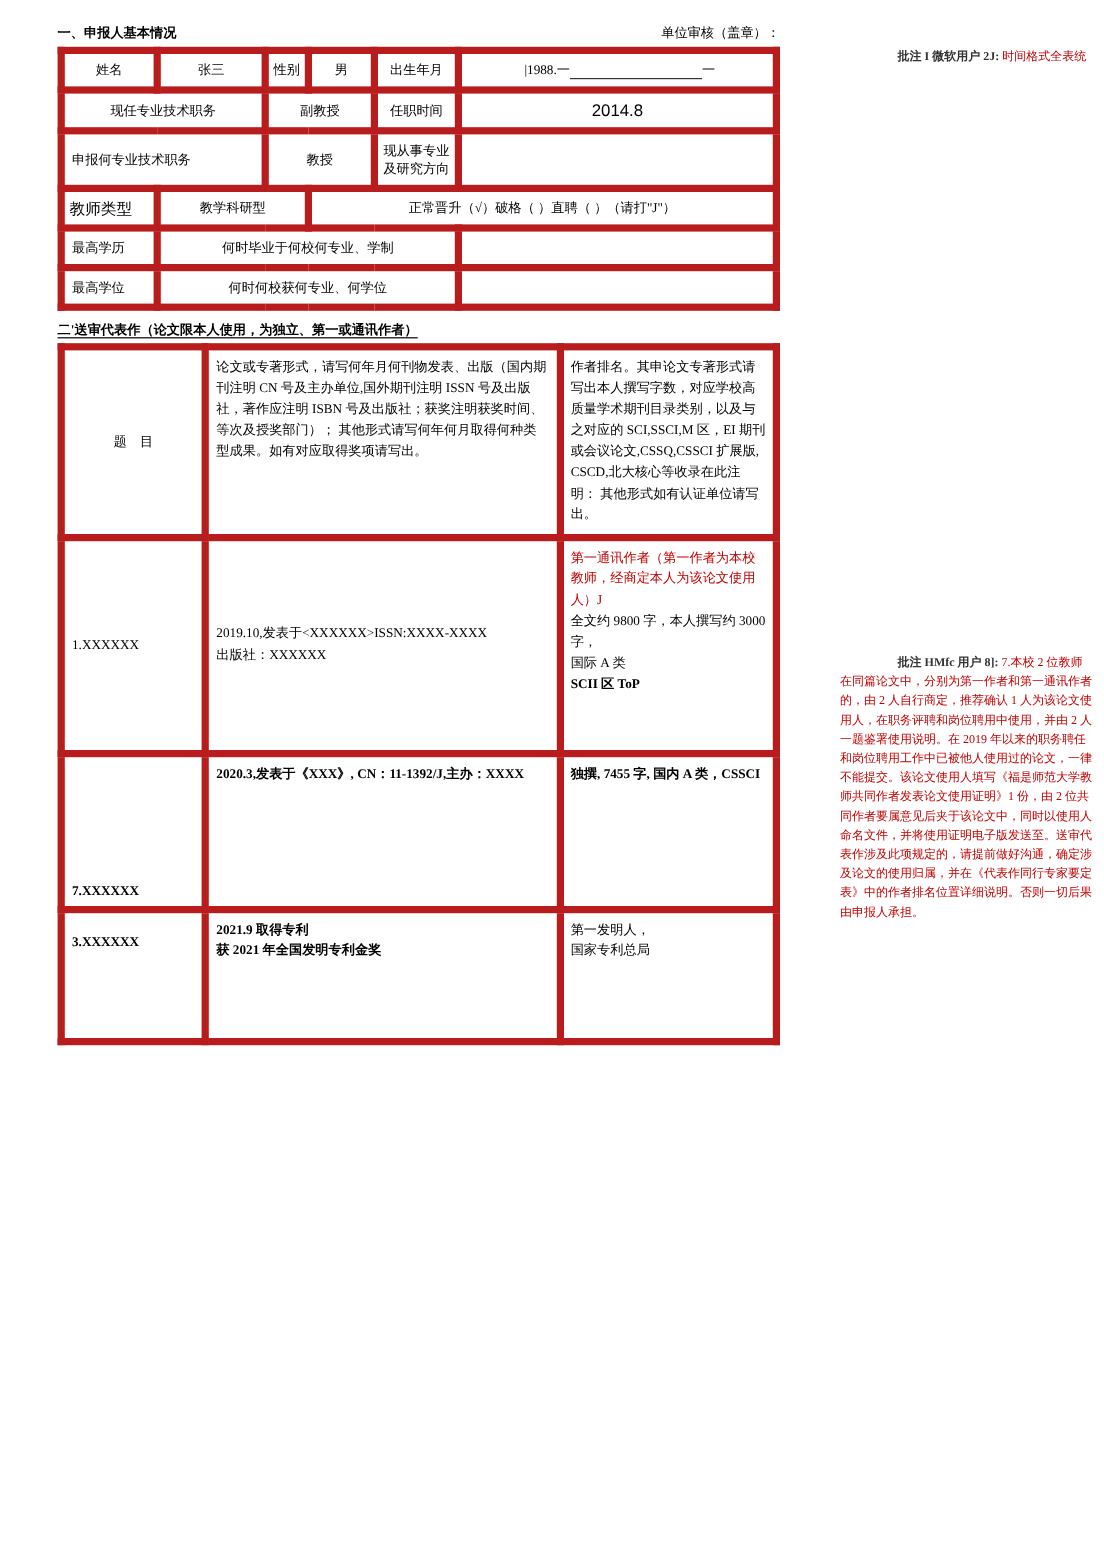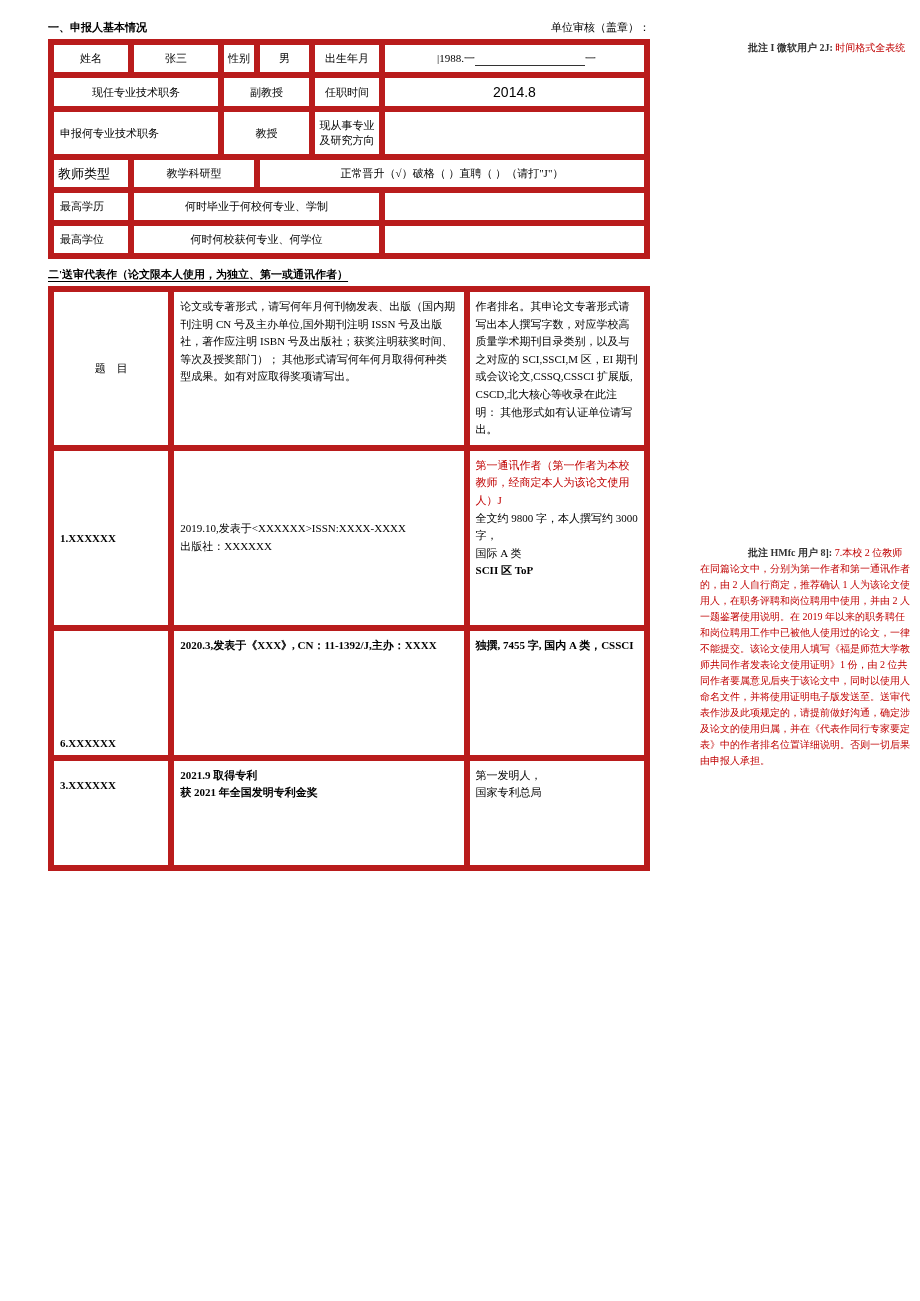--- a/index.html
+++ b/index.html
@@ -130,35 +130,35 @@
     <tbody>
         <tr class="tall">
       <td style="width:110px">题　目</td>
       <td class="desc-cell" style="width:270px">论文或专著形式，请写何年月何刊物发表、出版（国内期刊注明 CN 号及主办单位,国外期刊注明 ISSN 号及出版社，著作应注明 ISBN 号及出版社；获奖注明获奖时间、等次及授奖部门）；
 其他形式请写何年何月取得何种类型成果。如有对应取得奖项请写出。</td>
       <td class="desc-cell" style="width:165px">作者排名。其申论文专著形式请写出本人撰写字数，对应学校高质量学术期刊目录类别，以及与之对应的 SCI,SSCI,M 区，EI 期刊或会议论文,CSSQ,CSSCI 扩展版, CSCD,北大核心等收录在此注明：
 其他形式如有认证单位请写出。</td>
     </tr>
 
     <tr class="row-tall">
-      <td class="left-align" style="vertical-align:middle;font-weight:bold">1.XXXXXX</td>
+      <td class="left-align" style="vertical-align:middle;font-weight:normal">1.XXXXXX</td>
       <td class="desc-cell" style="vertical-align:middle">
         <div style="font-weight:normal">2019.10,发表于&lt;XXXXXX&gt;ISSN:XXXX-XXXX</div>
         <div>出版社：XXXXXX</div>
       </td>
       <td class="desc-cell">
         <div class="red">第一通讯作者（第一作者为本校教师，经商定本人为该论文使用人）J</div>
         <div>全文约 9800 字，本人撰写约 3000 字，</div>
         <div>国际 A 类</div>
         <div style="font-weight:bold">SCII 区 ToP</div>
       </td>
     </tr>
 
     <tr class="row-med">
-      <td class="left-align" style="vertical-align:bottom;font-weight:bold">6.XXXXXX</td>
+      <td class="left-align" style="vertical-align:bottom;font-weight:bold">7.XXXXXX</td>
       <td class="desc-cell">
         <div style="font-weight:bold">2020.3,发表于《XXX》, CN：11-1392/J,主办：XXXX</div>
       </td>
       <td class="desc-cell">
         <div style="font-weight:bold">独撰, 7455 字, 国内 A 类，CSSCI</div>
       </td>
     </tr>
 
     <tr class="row-short">
       <td class="left-align" style="vertical-align:top;padding-top:18px;font-weight:bold">3.XXXXXX</td>

